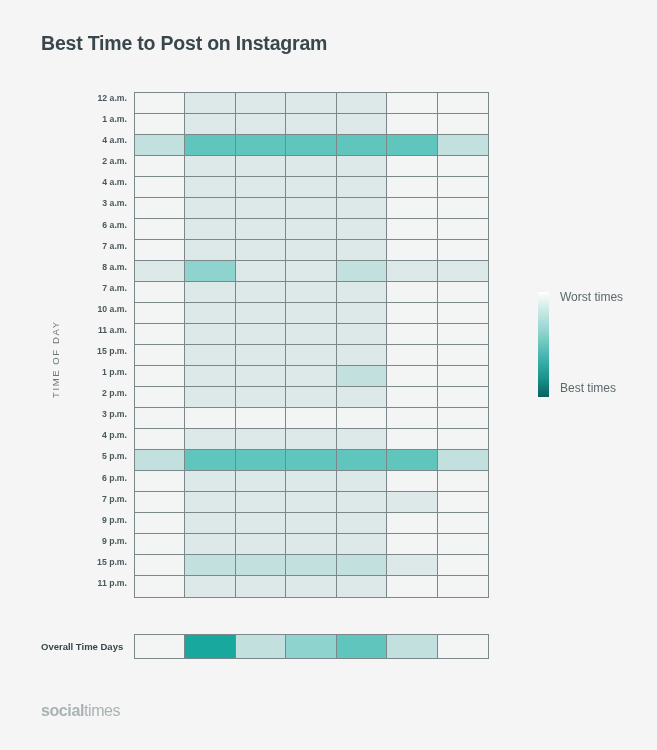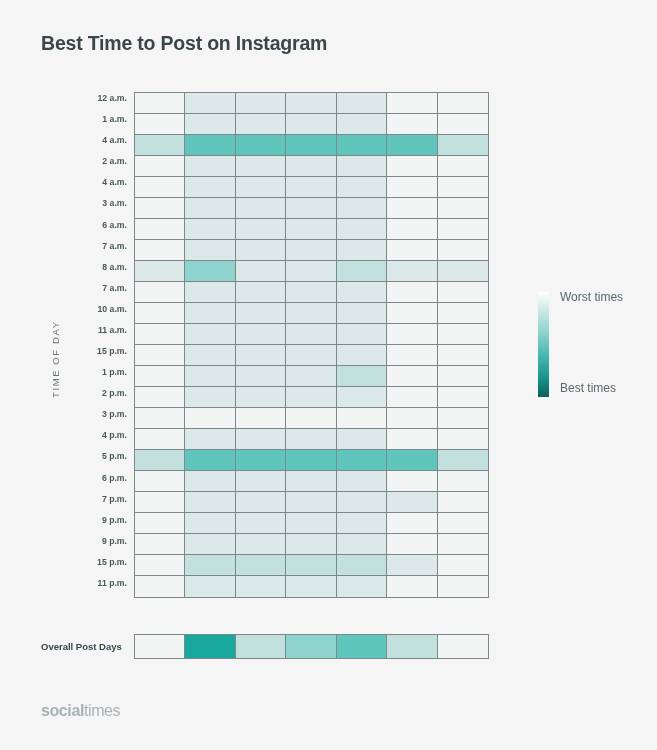--- a/index.html
+++ b/index.html
@@ -381,21 +381,21 @@
       <div class="cell lastrow" style="background: rgb(243, 245, 244);"></div>
       <div class="cell col6 lastrow" style="background: rgb(243, 245, 244);"></div>
     </div>
 
   <div id="legend">
     <div id="legend-bar" style="background: linear-gradient(rgb(255, 255, 255) 0%, rgb(214, 236, 234) 14%, rgb(143, 212, 206) 38%, rgb(67, 181, 174) 62%, rgb(25, 147, 140) 82%, rgb(13, 95, 92) 100%);"></div>
     <div class="legend-label" id="legend-worst">Worst times</div>
     <div class="legend-label" id="legend-best">Best times</div>
   </div>
 
-  <div id="best-days-label">Overall Post Days</div>
+  <div id="best-days-label">Overall Time Days</div>
   <div id="best-days-strip">
       <div class="best-cell" style="background: rgb(243, 245, 244);"></div>
       <div class="best-cell" style="background: rgb(24, 168, 158);"></div>
       <div class="best-cell" style="background: rgb(194, 224, 222);"></div>
       <div class="best-cell" style="background: rgb(142, 211, 205);"></div>
       <div class="best-cell" style="background: rgb(95, 197, 189);"></div>
       <div class="best-cell" style="background: rgb(194, 224, 222);"></div>
       <div class="best-cell last" style="background: rgb(243, 245, 244);"></div>
     </div>
 

